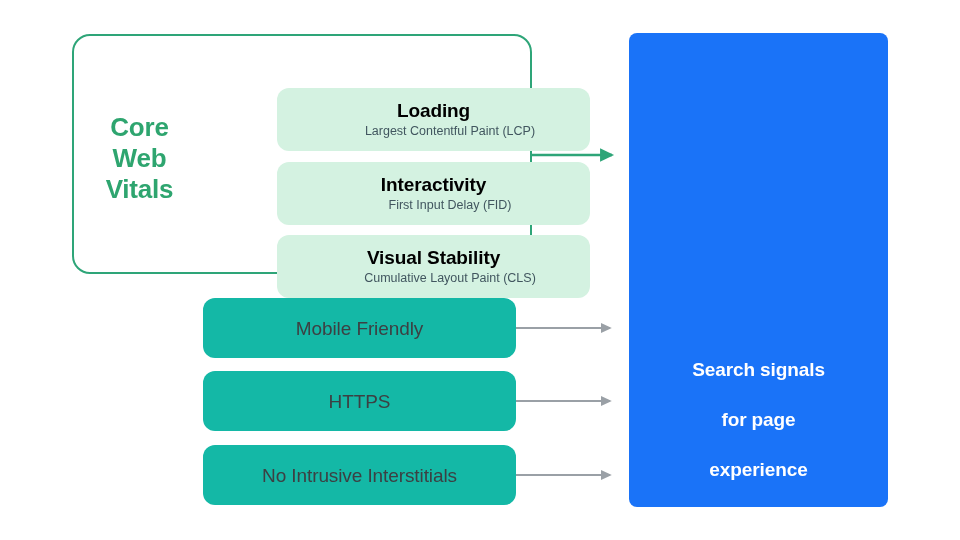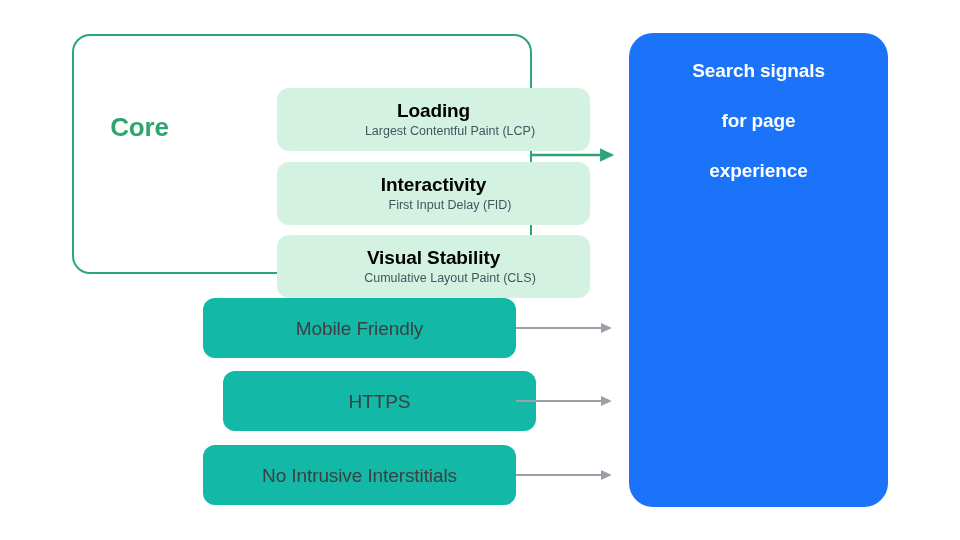--- a/index.html
+++ b/index.html
@@ -89,42 +89,42 @@
     width: 313px;
     height: 60px;
     box-sizing: border-box;
     background: #14b8a6;
     border-radius: 12px;
     display: flex;
     align-items: center;
     justify-content: center;
   }
   .grey-card.g0 { top: 298px; }
-  .grey-card.g1 { top: 371px; margin-left: 20px; }
+  .grey-card.g1 { top: 371px; }
   .grey-card.g2 { top: 445px; justify-content: center; }
 
   .grey-label {
     color: #3c4043;
     font-size: 19px;
     font-weight: normal;
     line-height: 23px;
     letter-spacing: -0.1px;
   }
 
   
   .blue-panel {
     position: absolute;
     left: 629px;
     top: 33px;
     width: 259px;   
     height: 474px;  
     background: #1a73f8;
-    border-radius: 24px;
+    border-radius: 8px;
     display: flex;
-    align-items: flex-start;
+    align-items: flex-end;
     justify-content: center;
   }
   .blue-text {
     color: #ffffff;
     font-size: 19px;
     font-weight: bold;
     line-height: 25px;
     text-align: center;
     letter-spacing: -0.1px;
     white-space: pre-line;
@@ -142,20 +142,22 @@
 </style>
 </head>
 <body>
 
 <div id="canvas">
 
   <div class="cwv-container">
 
     <div class="cwv-label">
       <span>Core</span>
+      <span>Web</span>
+      <span>Vitals</span>
     </div>
 
     <div class="vital-card v0">
       <div class="vital-title">Loading</div>
       <div class="vital-sub">Largest Contentful Paint (LCP)</div>
     </div>
 
     <div class="vital-card v1">
       <div class="vital-title">Interactivity</div>
       <div class="vital-sub">First Input Delay (FID)</div>

